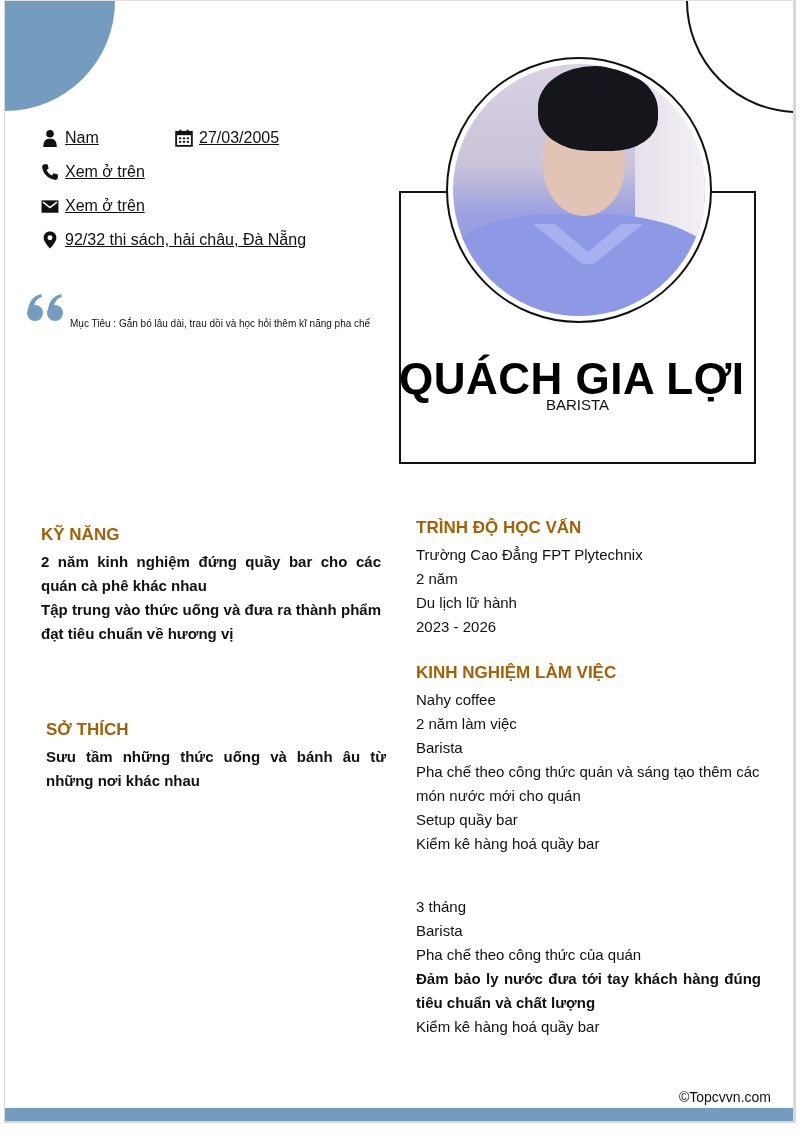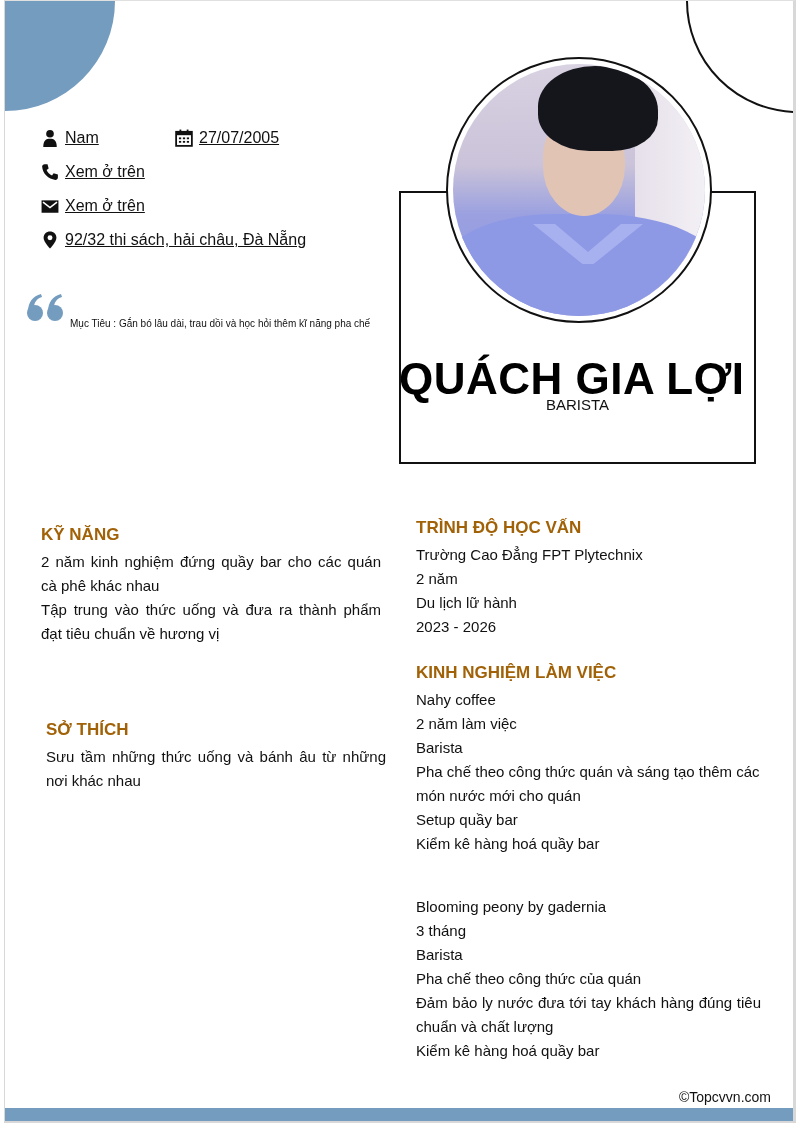--- a/index.html
+++ b/index.html
@@ -55,21 +55,21 @@
     font-size: 44px; font-weight: bold; letter-spacing: 0.5px; line-height: 54px; color: #000;
   }
   .job-title {
     position: absolute; left: 394px; top: 394px; width: 357px; text-align: center;
     font-size: 15px; line-height: 20px;
   }
 
   .section { position: absolute; }
   .section h2 { font-size: 17px; font-weight: bold; line-height: 24px; margin-bottom: 3px; color: #a16207; }
   .section .line { font-size: 15px; line-height: 24px; }
-  .justify { text-align: justify; text-align-last: left; }
+  .justify { text-align: justify; text-align-last: left; font-weight: bold; }
 
   .footer-credit { position: absolute; right: 22px; top: 1088px; font-size: 14px; }
   .footer-bar { position: absolute; left: 0; top: 1107px; width: 100%; height: 14px; background: #749cbf; }
 </style>
 </head>
 <body>
 
 <div class="page">
   <div class="deco-blue"></div>
   <div class="deco-ring"></div>
@@ -94,21 +94,21 @@
             <g fill="#111">
               <rect x="3.5" y="7.5" width="2" height="1.6"></rect>
               <rect x="7" y="7.5" width="2" height="1.6"></rect>
               <rect x="10.5" y="7.5" width="2" height="1.6"></rect>
               <rect x="3.5" y="10.6" width="2" height="1.6"></rect>
               <rect x="7" y="10.6" width="2" height="1.6"></rect>
               <rect x="10.5" y="10.6" width="2" height="1.6"></rect>
             </g>
           </svg>
       </span>
-      <span>27/07/2005</span>
+      <span>27/03/2005</span>
     </div>
     <div class="info-row" style="left:36px; top:162px;">
       <span class="ic">
         <svg viewBox="0 0 16 16">
             <path d="M3.2 1 L5.8 1 L6.8 4.8 L5 6.2 C5.8 8.2 7.6 10.2 9.8 11 L11.2 9.2 L15 10.2 L15 12.8 C15 14 14 15 12.8 15 C6.6 14.6 1.4 9.4 1 3.2 C1 2 2 1 3.2 1 Z" fill="#111"></path>
           </svg>
       </span>
       <span>Xem ở trên</span>
     </div>
     <div class="info-row" style="left:36px; top:196px;">
@@ -176,21 +176,20 @@
     <h2>KINH NGHIỆM LÀM VIỆC</h2>
     <div>
       <div class="line">Nahy coffee</div>
       <div class="line">2 năm làm việc</div>
       <div class="line">Barista</div>
       <div class="line">Pha chế theo công thức quán và sáng tạo thêm các món nước mới cho quán</div>
       <div class="line">Setup quầy bar</div>
       <div class="line">Kiểm kê hàng hoá quầy bar</div>
     </div>
     <div style="margin-top:39px;">
-      <div class="line">Blooming peony by gadernia</div>
       <div class="line">3 tháng</div>
       <div class="line">Barista</div>
       <div class="line">Pha chế theo công thức của quán</div>
       <div class="line justify">Đảm bảo ly nước đưa tới tay khách hàng đúng tiêu chuẩn và chất lượng</div>
       <div class="line">Kiểm kê hàng hoá quầy bar</div>
     </div>
   </div>
 
   <div class="footer-credit">©Topcvvn.com</div>
   <div class="footer-bar"></div>

